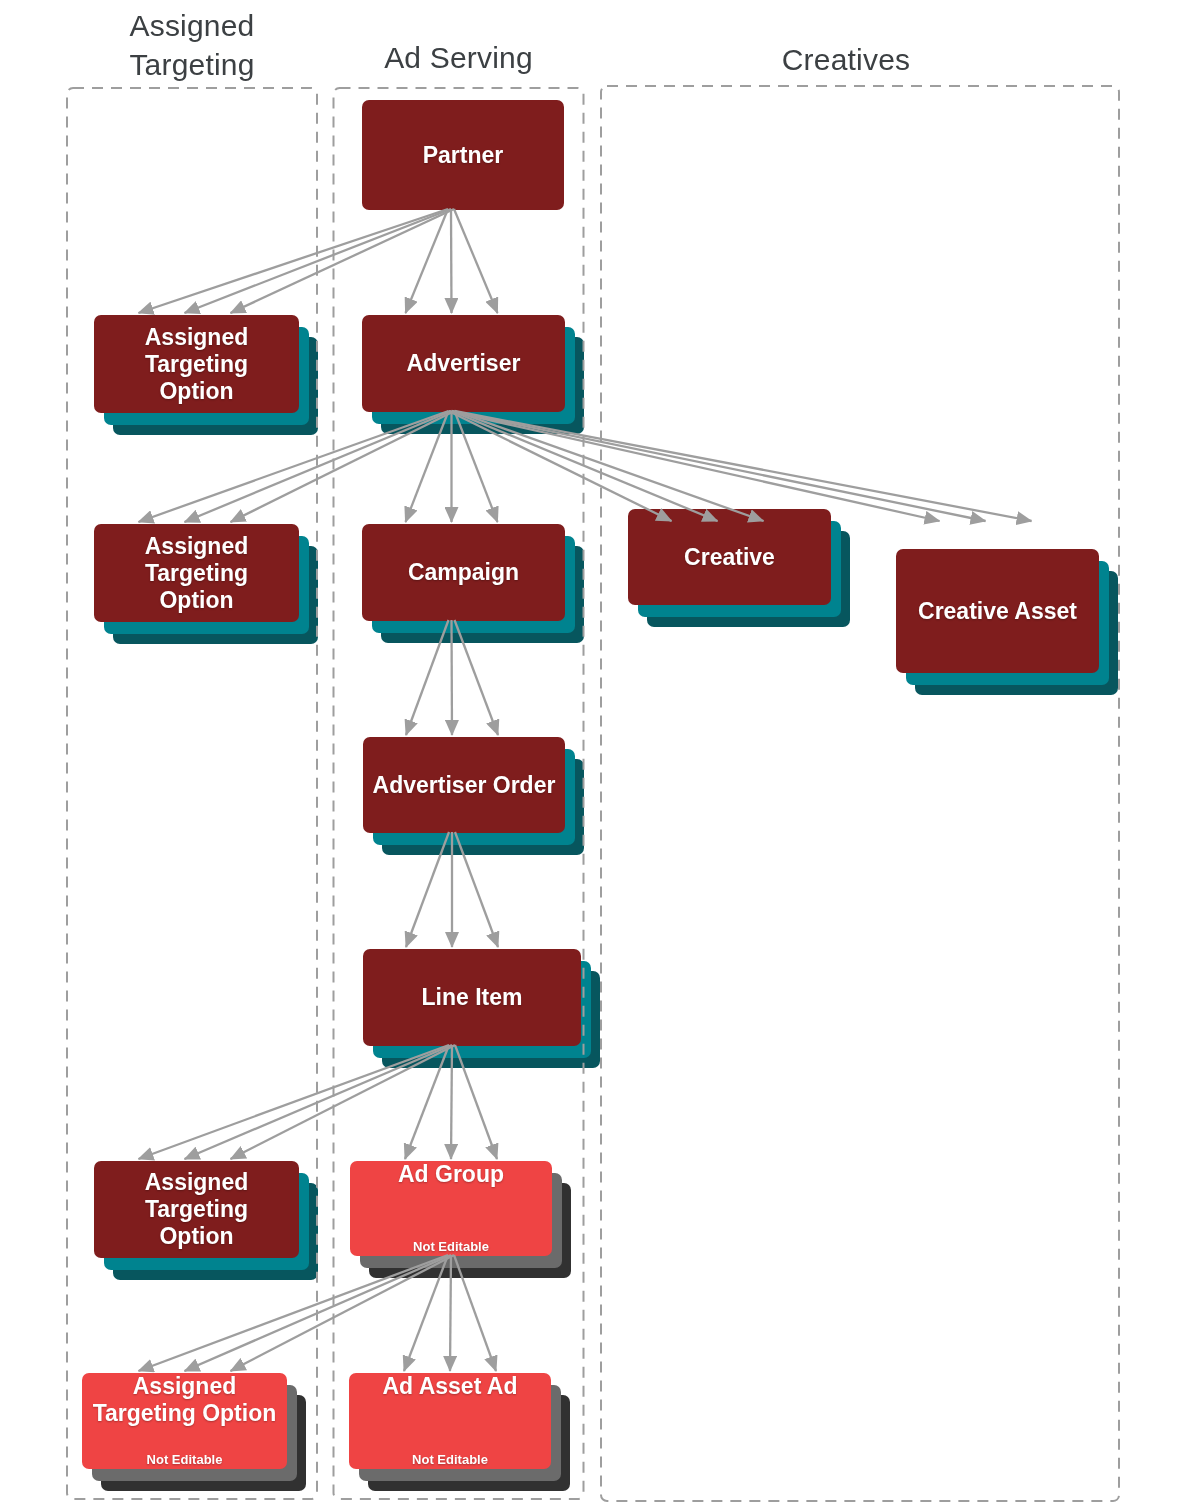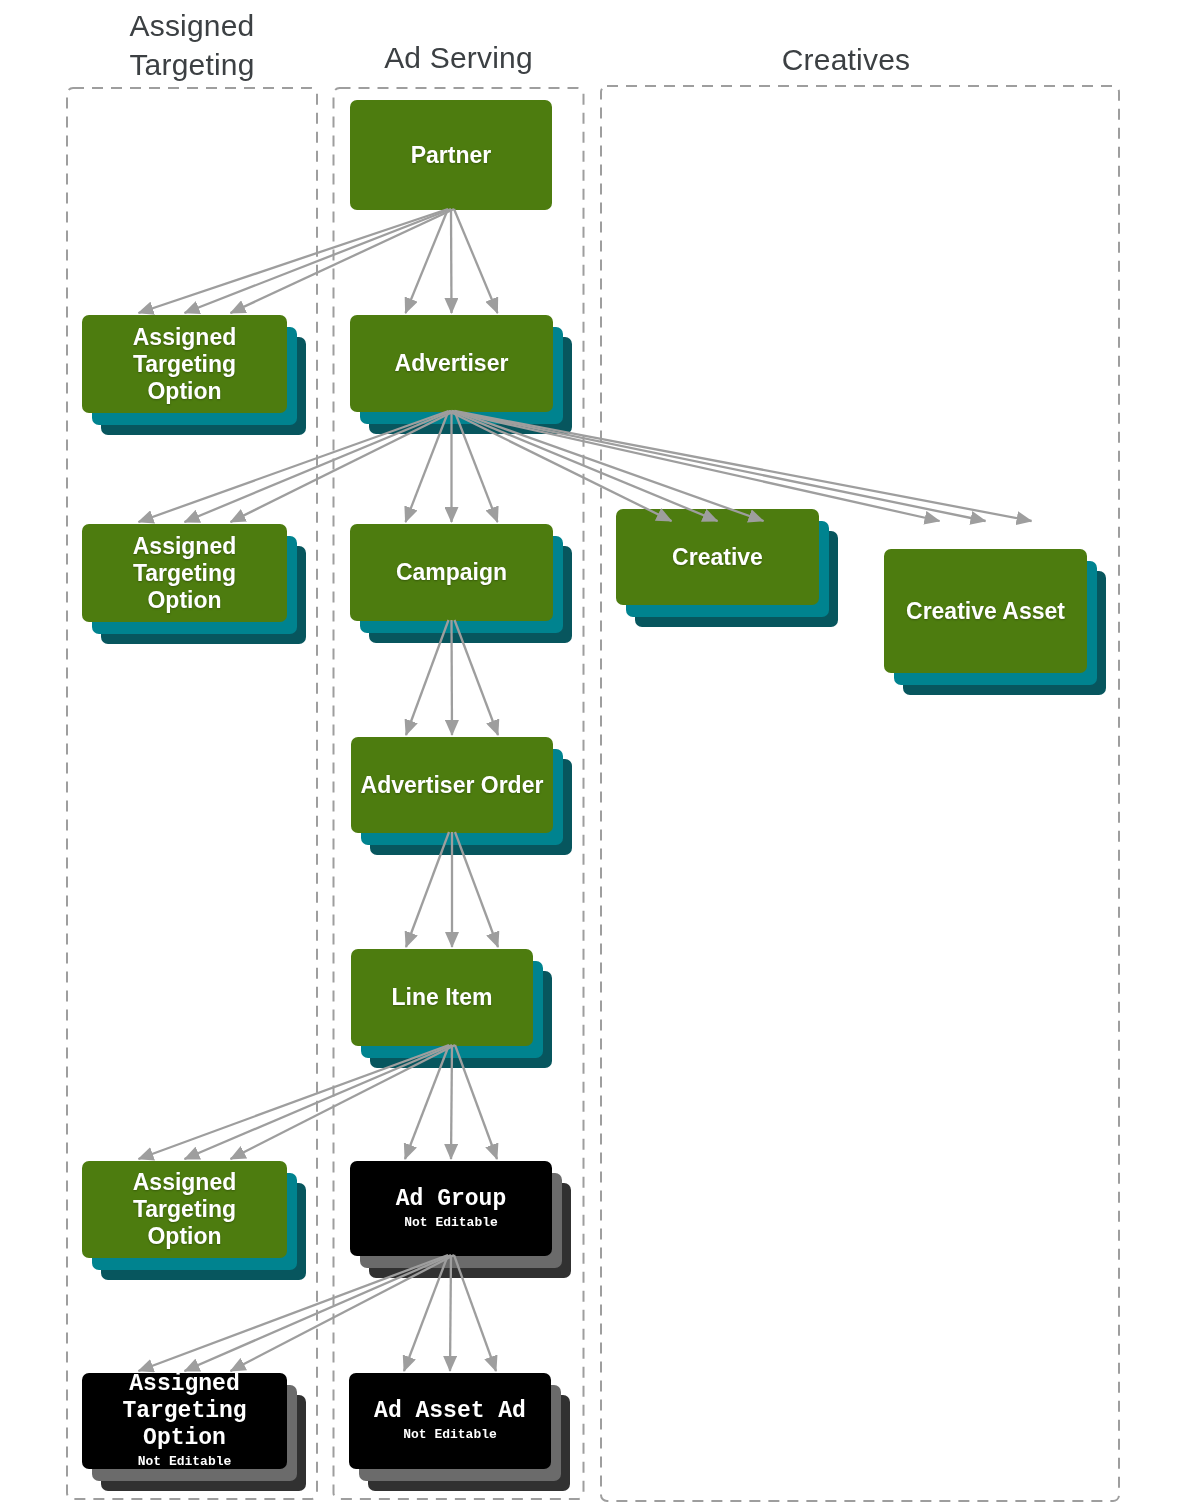--- a/index.html
+++ b/index.html
@@ -28,22 +28,22 @@
   
   .node {
     position: absolute;
     border-radius: 7px;
     display: flex;
     flex-direction: column;
     align-items: center;
     justify-content: center;
     box-sizing: border-box;
   }
-  .node.cyan  { background: #4d7c0f; }
-  .node.gray  { background: #000000; justify-content: center; font-family: Liberation Mono, monospace; }
+  .node.cyan  { background: #7f1d1d; margin-left: 12px; }
+  .node.gray  { background: #ef4444; justify-content: space-between; }
   
   .node.stacked::after {           
     content: "";
     position: absolute;
     left: 0; top: 0; width: 100%; height: 100%;
     border-radius: 7px;
     transform: translate(10px, 12px);
     z-index: -1;
   }
   .node.stacked::before {          
@@ -133,21 +133,21 @@
   </div>
 
   <div class="node cyan stacked" id="node-creative_asset" style="left:884px; top:549px; width:203px; height:124px;">
     <div class="node-title">Creative Asset</div>
   </div>
 
   <div class="node cyan stacked" id="node-insertion_order" style="left:351px; top:737px; width:202px; height:96px;">
     <div class="node-title">Advertiser Order</div>
   </div>
 
-  <div class="node cyan stacked" id="node-line_item" style="left:351px; top:949px; width:182px; height:97px;">
+  <div class="node cyan stacked" id="node-line_item" style="left:351px; top:949px; width:218px; height:97px;">
     <div class="node-title">Line Item</div>
   </div>
 
   <div class="node cyan stacked" id="node-ato3" style="left:82px; top:1161px; width:205px; height:97px;">
     <div class="node-title">Assigned
 Targeting
 Option</div>
   </div>
 
   <div class="node gray stacked" id="node-ad_group" style="left:350px; top:1161px; width:202px; height:95px;">

